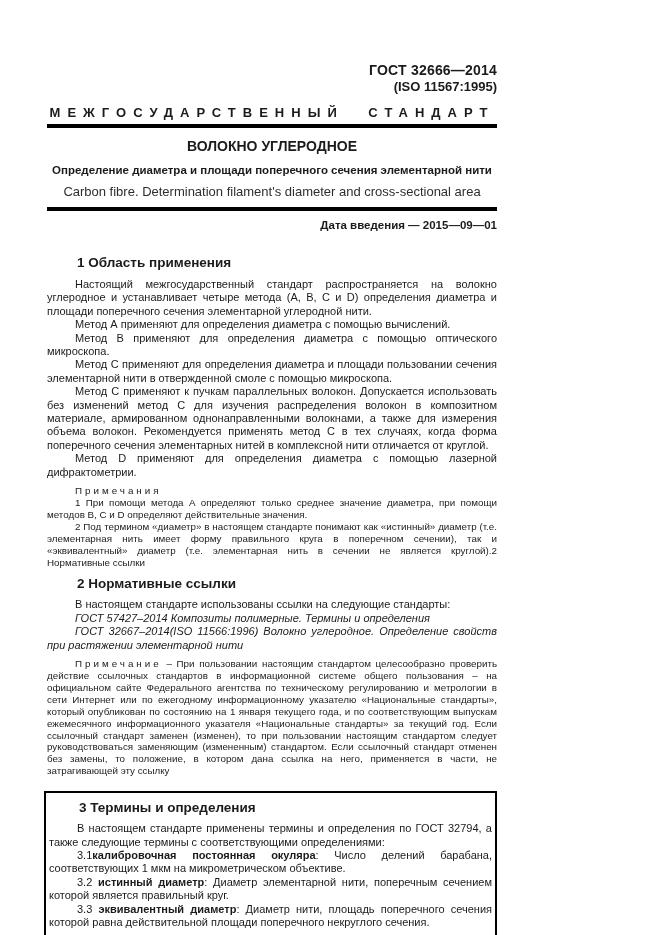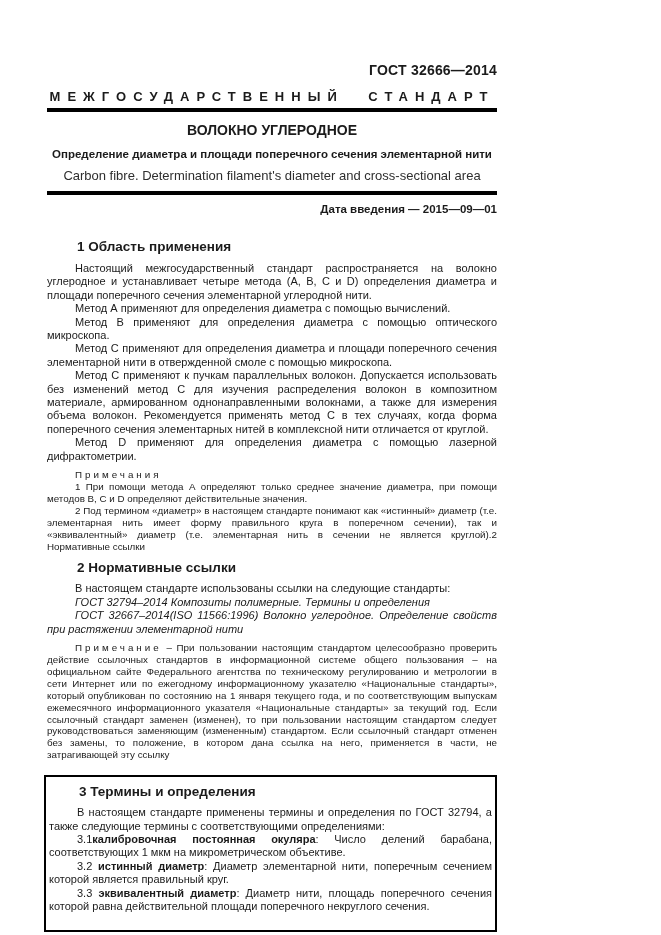--- a/index.html
+++ b/index.html
@@ -62,47 +62,48 @@
     width: 3px; height: 248px; background: #000;
   }
 </style>
 </head>
 <body>
 
 <div class="page">
   <div class="content">
 
     <div class="doc-code">ГОСТ 32666—2014</div>
+    <div class="doc-iso">(ISO 11567:1995)</div>
     <div class="standard-type">МЕЖГОСУДАРСТВЕННЫЙ СТАНДАРТ</div>
     <div class="rule"></div>
     <div class="title-ru">ВОЛОКНО УГЛЕРОДНОЕ</div>
     <div class="subtitle-ru">Определение диаметра и площади поперечного сечения элементарной нити</div>
     <div class="title-en">Carbon fibre. Determination filament's diameter and cross-sectional area</div>
     <div class="rule2"></div>
     <div class="intro-date">Дата введения — 2015—09—01</div>
 
     <div class="sec1">
       <h2 class="sec-heading sec1-heading">1 Область применения</h2>
       <p class="body">Настоящий межгосударственный стандарт распространяется на волокно углеродное и устанавливает четыре метода (А, В, С и D) определения диаметра и площади поперечного сечения элементарной углеродной нити.</p>
       <p class="body">Метод А применяют для определения диаметра с помощью вычислений.</p>
       <p class="body">Метод В применяют для определения диаметра с помощью оптического микроскопа.</p>
-      <p class="body">Метод С применяют для определения диаметра и площади поперечного сечения элементарной нити в отвержденной смоле с помощью микроскопа.</p>
+      <p class="body">Метод С применяют для определения диаметра и площади пользовании сечения элементарной нити в отвержденной смоле с помощью микроскопа.</p>
       <p class="body">Метод С применяют к пучкам параллельных волокон. Допускается использовать без изменений метод С для изучения распределения волокон в композитном материале, армированном однонаправленными волокнами, а также для измерения объема волокон. Рекомендуется применять метод С в тех случаях, когда форма поперечного сечения элементарных нитей в комплексной нити отличается от круглой.</p>
       <p class="body">Метод D применяют для определения диаметра с помощью лазерной дифрактометрии.</p>
       <div class="note-block">
         <p class="note"><span class="note-label">Примечания</span></p>
         <p class="note note-gap">1 При помощи метода А определяют только среднее значение диаметра, при помощи методов В, С и D определяют действительные значения.</p>
         <p class="note">2 Под термином «диаметр» в настоящем стандарте понимают как «истинный» диаметр (т.е. элементарная нить имеет форму правильного круга в поперечном сечении), так и «эквивалентный» диаметр (т.е. элементарная нить в сечении не является круглой).2 Нормативные ссылки</p>
       </div>
     </div>
 
     <div class="sec2">
       <h2 class="sec-heading sec2-heading">2 Нормативные ссылки</h2>
       <p class="body">В настоящем стандарте использованы ссылки на следующие стандарты:</p>
-      <p class="body ref">ГОСТ 32794–2014 Композиты полимерные. Термины и определения</p>
+      <p class="body ref">ГОСТ 57427–2014 Композиты полимерные. Термины и определения</p>
       <p class="body ref">ГОСТ 32667–2014(ISO 11566:1996) Волокно углеродное. Определение свойств при растяжении элементарной нити</p>
       <div class="note-block">
         <p class="note"><span class="note-label">Примечание</span><span> – При пользовании настоящим стандартом целесообразно проверить действие ссылочных стандартов в информационной системе общего пользования – на официальном сайте Федерального агентства по техническому регулированию и метрологии в сети Интернет или по ежегодному информационному указателю «Национальные стандарты», который опубликован по состоянию на 1 января текущего года, и по соответствующим выпускам ежемесячного информационного указателя «Национальные стандарты» за текущий год. Если ссылочный стандарт заменен (изменен), то при пользовании настоящим стандартом следует руководствоваться заменяющим (измененным) стандартом. Если ссылочный стандарт отменен без замены, то положение, в котором дана ссылка на него, применяется в части, не затрагивающей эту ссылку</span></p>
       </div>
     </div>
 
     <div class="terms-box">
       <h2 class="sec-heading">3 Термины и определения</h2>
       <p class="body">В настоящем стандарте применены термины и определения по ГОСТ 32794, а также следующие термины с соответствующими определениями:</p>
       <p class="body"><span>3.1</span><b>калибровочная постоянная окуляра</b><span>: Число делений барабана, соответствующих 1 мкм на микрометрическом объективе.</span></p>

